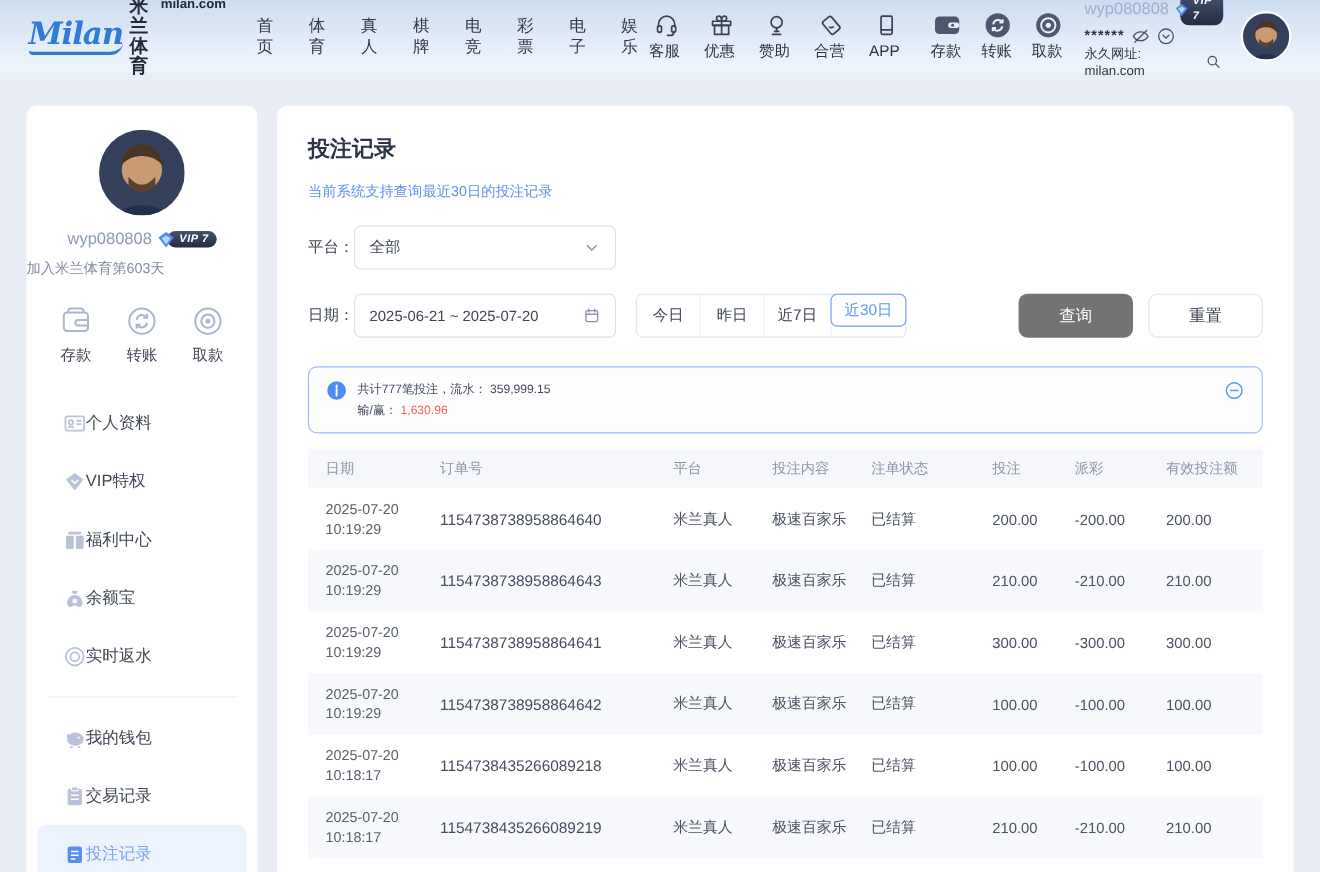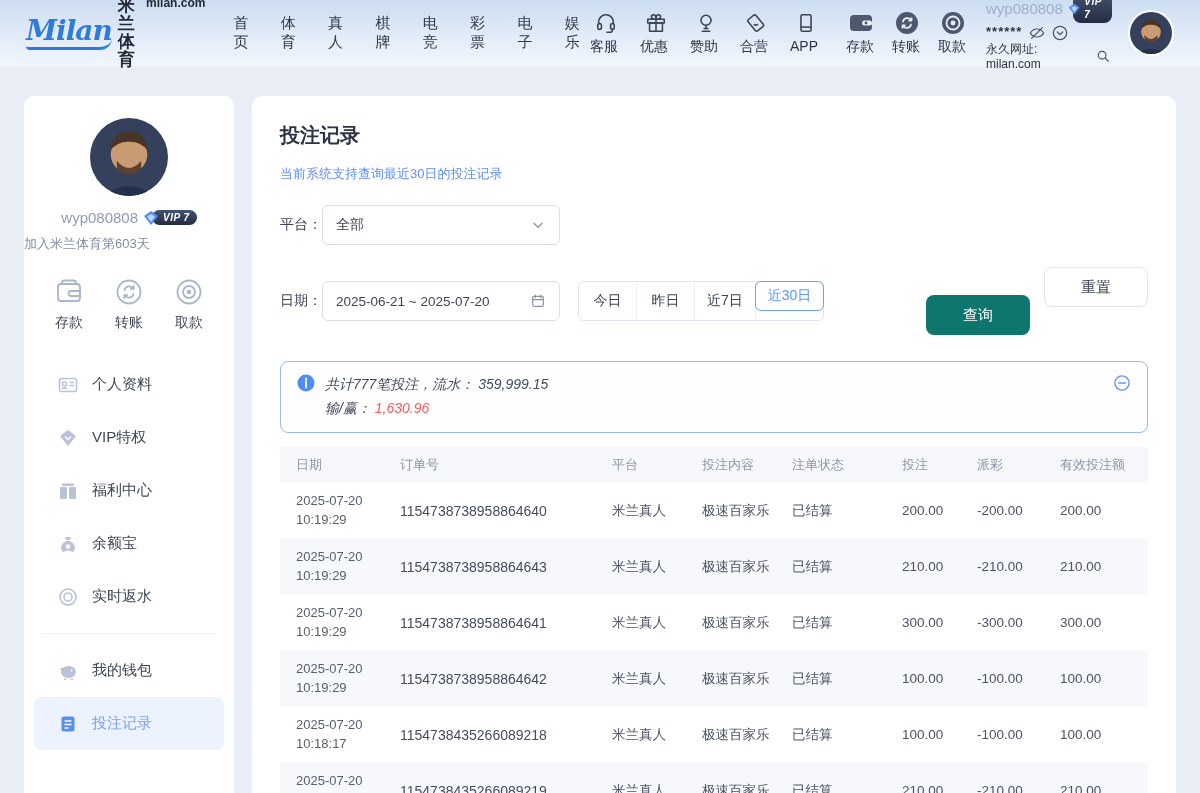--- a/index.html
+++ b/index.html
@@ -50,21 +50,21 @@
   .avatar-lg { width:78px; height:78px; border-radius:50%; overflow:hidden; margin:0 auto; cursor:pointer; }
   .side-name { display:flex; align-items:center; justify-content:center; gap:5px; margin-top:13px; }
   .side-username { font-size:15px; color:#8e9ab5; }
   .side-join { text-align:left; font-size:13px; color:#828c9f; margin-top:9px; }
   .quick-row { display:flex; justify-content:space-between; padding:0 30px; margin-top:24px; }
   .quick-item { display:flex; flex-direction:column; align-items:center; gap:7px; cursor:pointer; }
   .quick-item .qicon { width:30px; height:30px; color:#aab6cc; }
   .quick-item .qlabel { font-size:14px; color:#3f4755; }
   .menu { margin-top:26px; padding:0 10px; }
   .menu-divider { height:1px; background:#eef0f5; margin:10px 8px; }
-  .menu-item { display:flex; align-items:center; gap:14px; height:53px; padding-left:24px;
+  .menu-item { display:flex; align-items:center; height:53px; padding-left:24px;
     border-radius:8px; cursor:pointer; }
   .menu-item .micon { width:20px; height:20px; color:#b9c2d8; flex:none; }
   .menu-item .mlabel { font-size:15px; color:#3f4755; }
   .menu-item.active { background:#edf3fe; }
   .menu-item.active .micon { color:#5a8df0; }
   .menu-item.active .mlabel { color:#7ca1f0; }
 
   
   .page-title { font-size:20px; font-weight:bold; color:#2b3345; }
   .page-subtitle { font-size:13px; color:#5f8ff2; margin-top:16px; }
@@ -76,28 +76,28 @@
   .date-box .date-val { font-size:13.5px; color:#3d4453; flex:1; }
   .cicon { width:16px; height:16px; color:#8a93a6; flex:none; }
   .seg-group { display:flex; margin-left:18px; border:1px solid #e0e4ec; border-radius:6px; background:#fff; }
   .seg { min-width:58px; height:38px; display:flex; align-items:center; justify-content:center;
     font-size:14px; color:#3d4453; cursor:pointer; border-right:1px solid #eef0f5; padding:0 12px; }
   .seg:last-child { border-right:none; }
   .seg.active { border:1px solid #6ca0f5; border-radius:6px; color:#5e96f2; margin:-1px; height:30px; }
   .btns { margin-left:auto; display:flex; gap:14px; }
   .btn { width:104px; height:40px; border-radius:8px; font-size:15px; display:flex;
     align-items:center; justify-content:center; cursor:pointer; border:none; }
-  .btn-primary { background:#0f766e; color:#fff;margin-top:28px; }
+  .btn-primary { background:#737373; color:#fff; }
   .btn-plain { background:#fff; color:#3d4453; border:1px solid #e0e4ec; }
 
   .summary { margin-top:26px; border:1px solid #9bbaf3; border-radius:8px; background:#fefeff;
     padding:11px 16px; display:flex; align-items:flex-start; }
   .info-ico { width:18px; height:18px; flex:none; margin-top:1px; }
   .summary-lines { margin-left:10px; flex:1; }
-  .sum-line { font-size:14px; color:#404a5c; line-height:1.7;font-style:italic; }
+  .sum-line { font-size:11px; color:#404a5c; line-height:1.7; }
   .loss-val { color:#f35b5b; }
   .collapse-ico { width:18px; height:18px; color:#5e96f2; cursor:pointer; flex:none; margin-top:1px; }
 
   
   .btable { margin-top:14px; width:100%; }
   .trow { display:grid; grid-template-columns:118px 212px 90px 90px 110px 75px 83px 1fr; align-items:center; }
   .thead { background:#f5f7fa; height:36px; border-radius:2px; }
   .thead .tcell { font-size:13px; color:#8e95a8; }
   .tcell { padding-left:2px; }
   .tcell:first-child { padding-left:16px; }
@@ -380,20 +380,30 @@
         <span class="micon">
           <svg viewBox="0 0 20 20" width="20" height="20" fill="currentColor">
               <ellipse cx="10.5" cy="11" rx="7.5" ry="6"></ellipse>
               <circle cx="4" cy="8" r="1.6"></circle>
               <path d="M6 17.5h2v1.5H6zM13 17.5h2v1.5h-2z"></path>
               <circle cx="13.5" cy="9.5" r="1" fill="#fff"></circle>
             </svg>
         </span>
         <span class="mlabel">我的钱包</span>
       </div>
+      <div class="menu-item">
+        <span class="micon">
+          <svg viewBox="0 0 20 20" width="20" height="20" fill="currentColor">
+              <rect x="3.5" y="3" width="13" height="15" rx="2"></rect>
+              <rect x="7" y="1.5" width="6" height="3.5" rx="1" fill="currentColor" stroke="#fff" stroke-width="1"></rect>
+              <path d="M6.5 9h7M6.5 12.5h7" stroke="#fff" stroke-width="1.4"></path>
+            </svg>
+        </span>
+        <span class="mlabel">交易记录</span>
+      </div>
       <div class="menu-item active">
         <span class="micon">
           <svg viewBox="0 0 20 20" width="20" height="20" fill="currentColor">
               <rect x="3.5" y="2.5" width="13" height="15" rx="2"></rect>
               <path d="M6.5 7h7M6.5 10.5h7M6.5 14h4" stroke="#fff" stroke-width="1.4"></path>
             </svg>
         </span>
         <span class="mlabel">投注记录</span>
       </div>
     </div>

